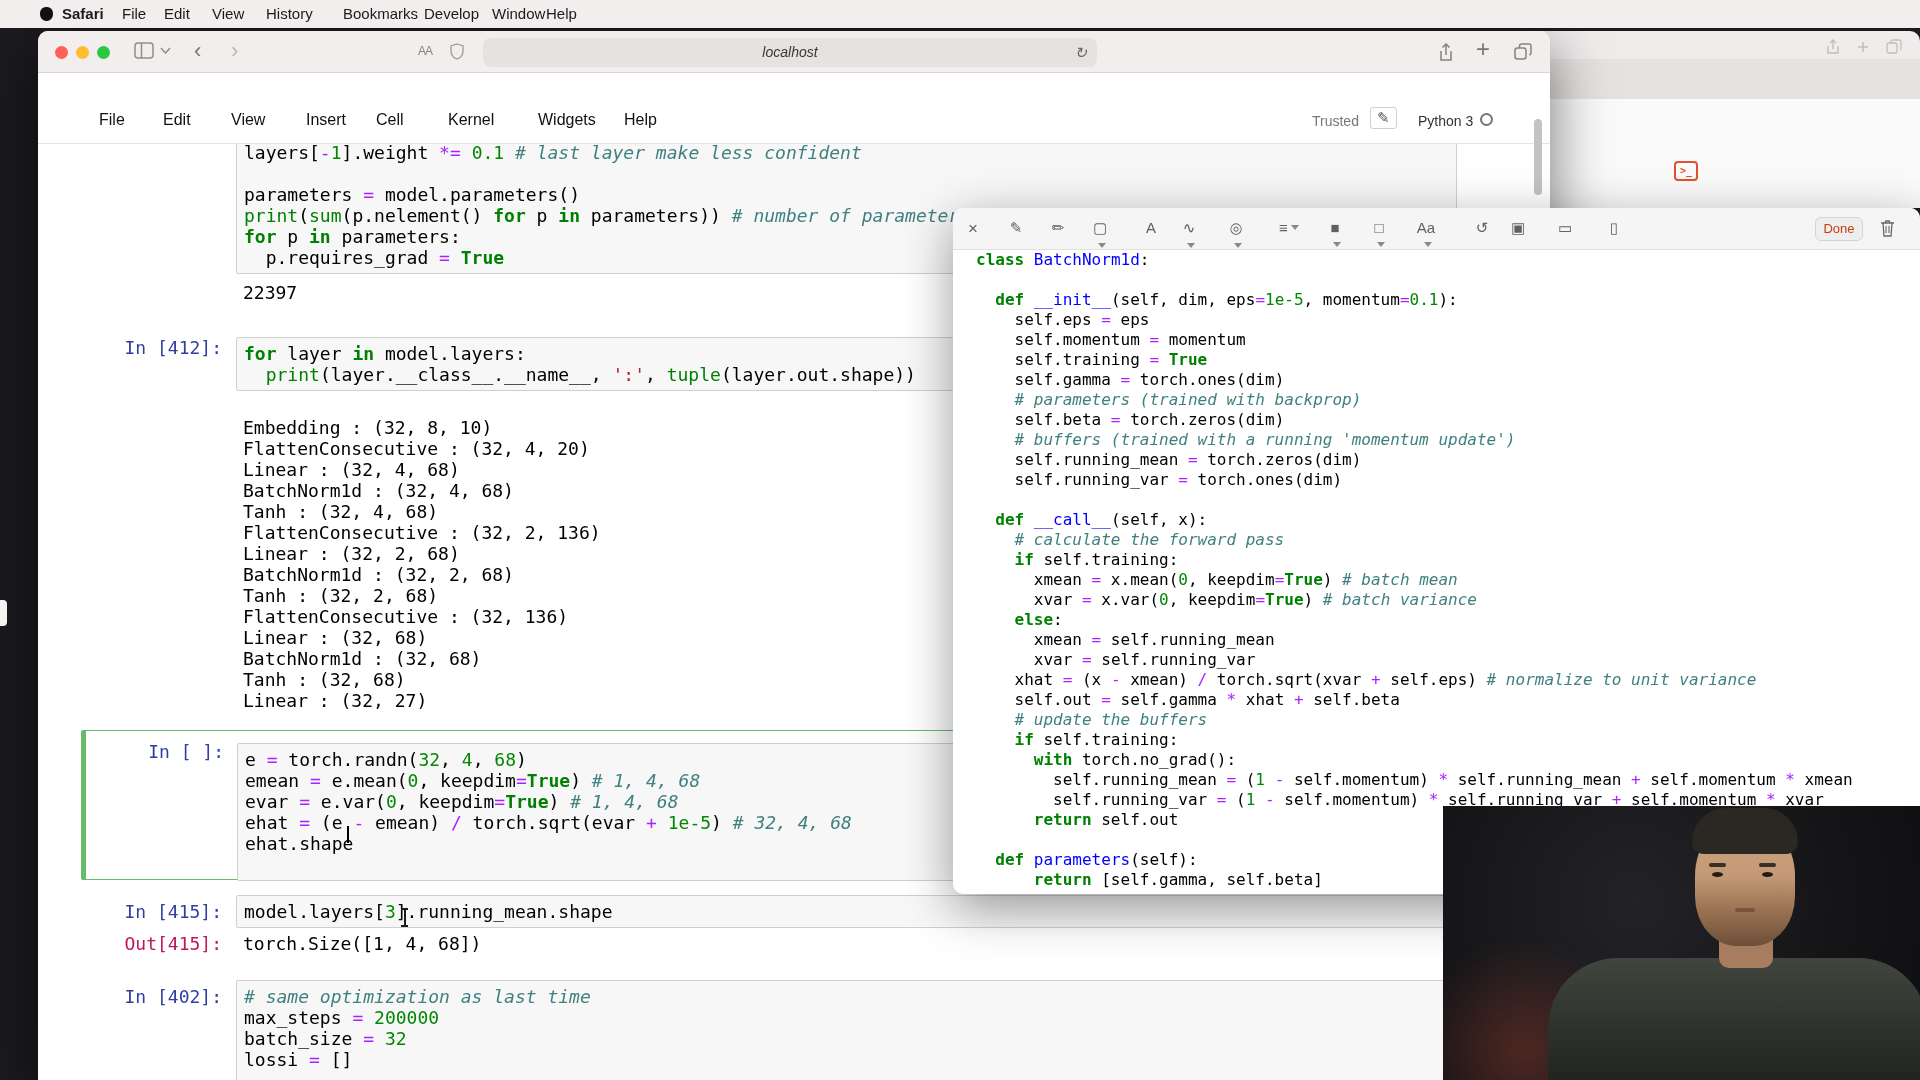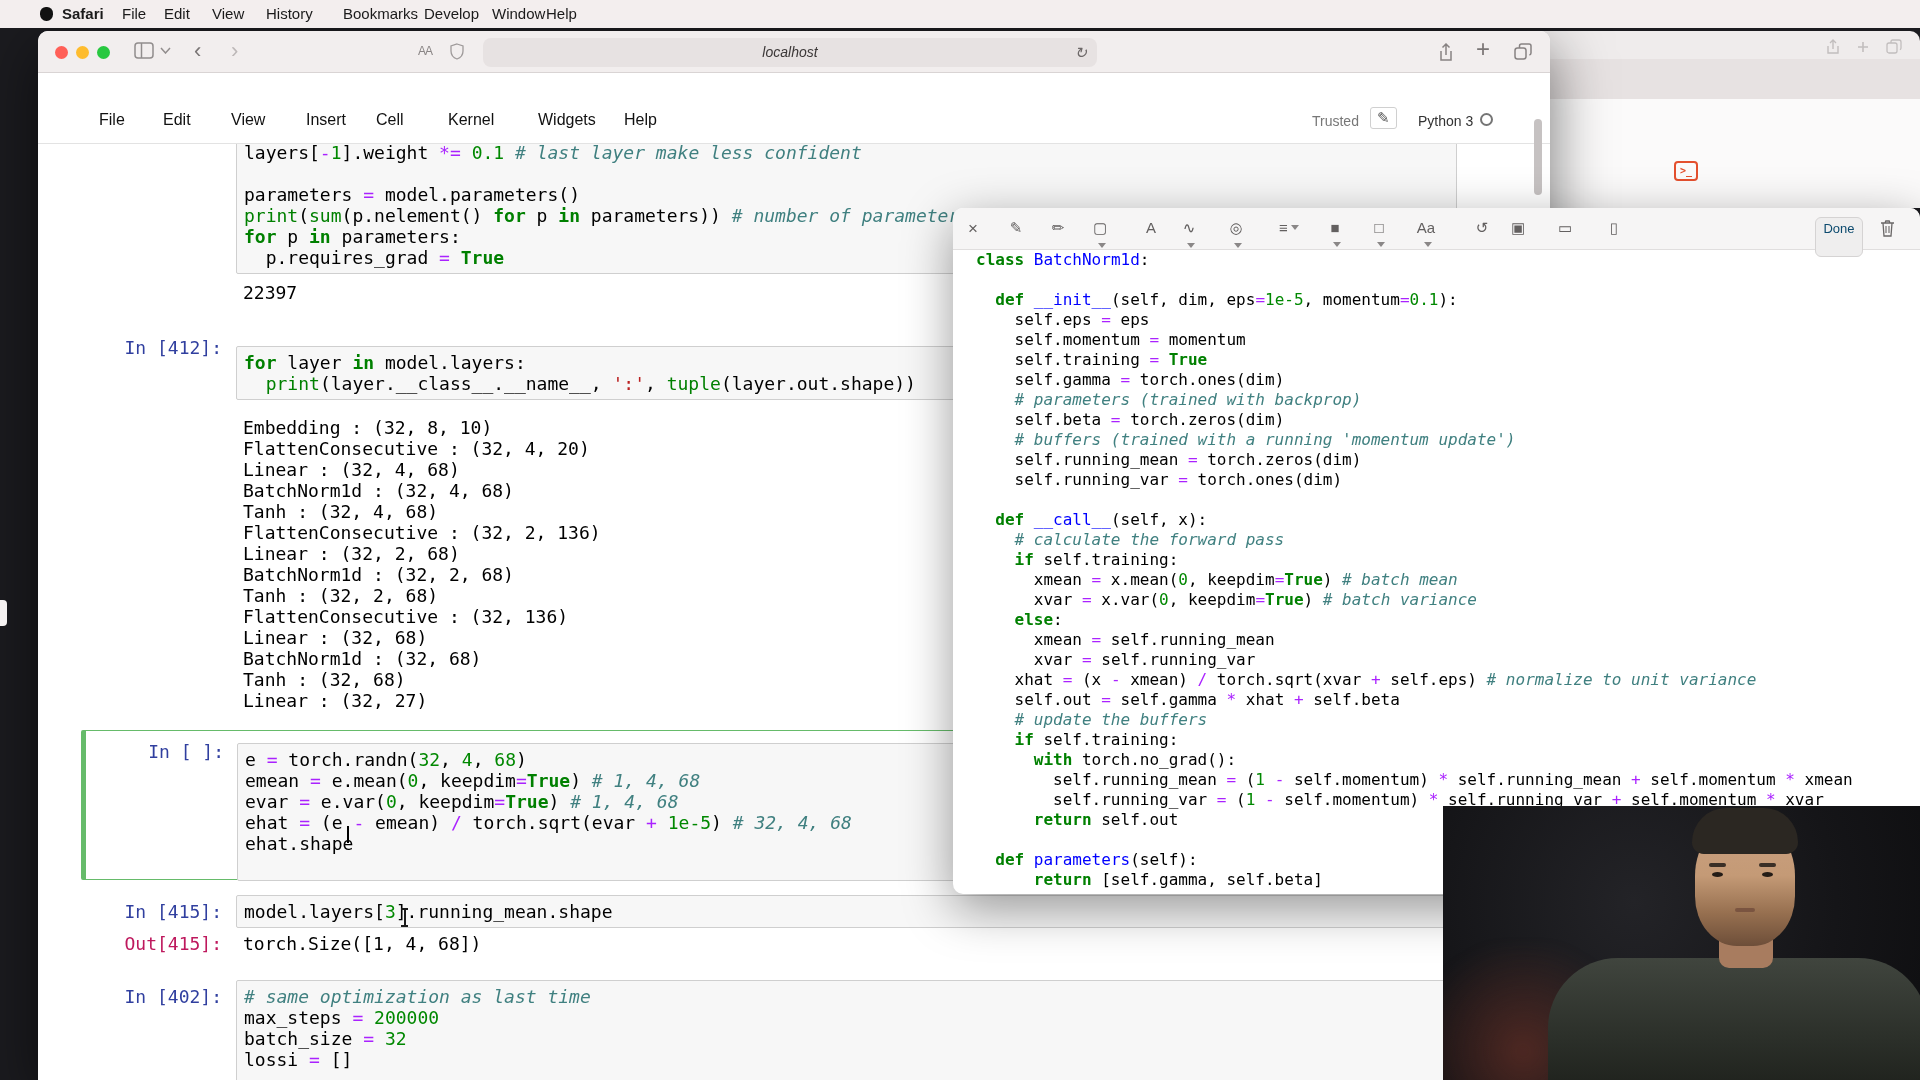--- a/index.html
+++ b/index.html
@@ -59,21 +59,21 @@
   .caret { position:absolute; width:2px; height:17px; background:#000; z-index:3; }
 
   .sbar-thumb { position:absolute; left:1534px; top:119px; width:8px; height:76px; background:#c6c2c2; border-radius:4px; z-index:3; }
 
   
   .mkwin { position:absolute; left:953px; top:208px; width:967px; height:686px; background:#fff; border-radius:10px; box-shadow:0 14px 50px rgba(0,0,0,.4); z-index:3; overflow:hidden; }
   .mktb { position:absolute; left:0; top:0; width:100%; height:42px; background:#f6f5f5; border-bottom:1px solid #e0dede; }
   .tool { position:absolute; top:11px; font-size:15px; color:#636060; text-align:center; width:20px; }
   .tool.big { font-size:17px; }
   .has-chev::after { content:""; display:inline-block; margin-left:3px; vertical-align:3px; border-left:4px solid transparent; border-right:4px solid transparent; border-top:5px solid #8a8787; }
-  .donebtn { position:absolute; left:862px; top:9px; width:48px; height:40px; background:#efeeee; border:1px solid #d5d3d3; border-radius:6px; font-size:13px; color:#0c4a6e; text-align:center; line-height:22px; }
+  .donebtn { position:absolute; left:862px; top:9px; width:48px; height:24px; background:#efeeee; border:1px solid #d5d3d3; border-radius:6px; font-size:13px; color:#c2410c; text-align:center; line-height:22px; }
   .trash { position:absolute; left:927px; top:11px; }
   .mkcode { position:absolute; left:23px; top:42px; }
 
   
   .webcam { position:absolute; left:1443px; top:806px; width:477px; height:274px; background:radial-gradient(circle at 40% 35%, #232327 0%, #151518 60%, #0e0e10 100%); z-index:4; overflow:hidden; }
   .blob { position:absolute; left:-40px; top:140px; width:240px; height:210px; background:radial-gradient(circle, rgba(125,55,42,.55), rgba(125,55,42,0) 70%); filter:blur(6px); }
   .torso { position:absolute; left:105px; top:152px; width:380px; height:130px; background:linear-gradient(180deg,#40453e 0%, #2c302a 60%, #1f221d 100%); border-radius:70px 70px 0 0; }
   .neck { position:absolute; left:276px; top:124px; width:54px; height:38px; background:#a87c5f; border-radius:10px; }
   .head { position:absolute; left:252px; top:12px; width:100px; height:128px; background:linear-gradient(180deg,#cba181 0%, #c49a76 45%, #977050 74%, #6d4e39 100%); border-radius:48px 48px 42px 42px / 58px 58px 50px 50px; }
   .hair { position:absolute; left:249px; top:2px; width:106px; height:46px; background:#2b2722; border-radius:52px 52px 18px 18px; }
@@ -197,21 +197,21 @@
           <div class="cl"><span class="ct">parameters </span><span class="co">=</span><span class="ct"> model.parameters()</span></div>
           <div class="cl"><span class="cb">print</span><span class="ct">(</span><span class="cb">sum</span><span class="ct">(p.nelement() </span><span class="ck">for</span><span class="ct"> p </span><span class="ck">in</span><span class="ct"> parameters)) </span><span class="cc"># number of parameters in total</span></div>
           <div class="cl"><span class="ck">for</span><span class="ct"> p </span><span class="ck">in</span><span class="ct"> parameters:</span></div>
           <div class="cl"><span class="ct">  p.requires_grad </span><span class="co">=</span><span class="ct"> </span><span class="ck">True</span></div>
         </div>
       <div class="outblock" style="top:138px">
           <div class="cl">22397</div>
         </div>
 
       <div class="prompt" style="top:193px">In [412]:</div>
-      <div class="inputbox" style="top:202px;height:54px">
+      <div class="inputbox" style="top:193px;height:54px">
           <div class="cl"><span class="ck">for</span><span class="ct"> layer </span><span class="ck">in</span><span class="ct"> model.layers:</span></div>
           <div class="cl"><span class="ct">  </span><span class="cb">print</span><span class="ct">(layer.__class__.__name__, </span><span class="cs">':'</span><span class="ct">, </span><span class="cb">tuple</span><span class="ct">(layer.out.shape))</span></div>
         </div>
       <div class="outblock" style="top:273px">
           <div class="cl">Embedding : (32, 8, 10)</div>
           <div class="cl">FlattenConsecutive : (32, 4, 20)</div>
           <div class="cl">Linear : (32, 4, 68)</div>
           <div class="cl">BatchNorm1d : (32, 4, 68)</div>
           <div class="cl">Tanh : (32, 4, 68)</div>
           <div class="cl">FlattenConsecutive : (32, 2, 136)</div>

